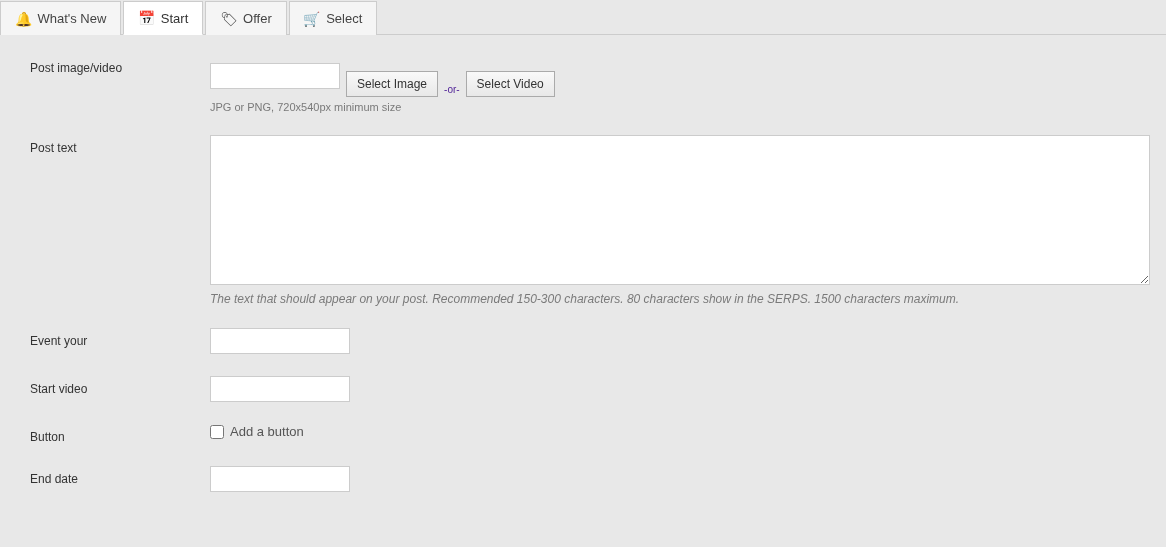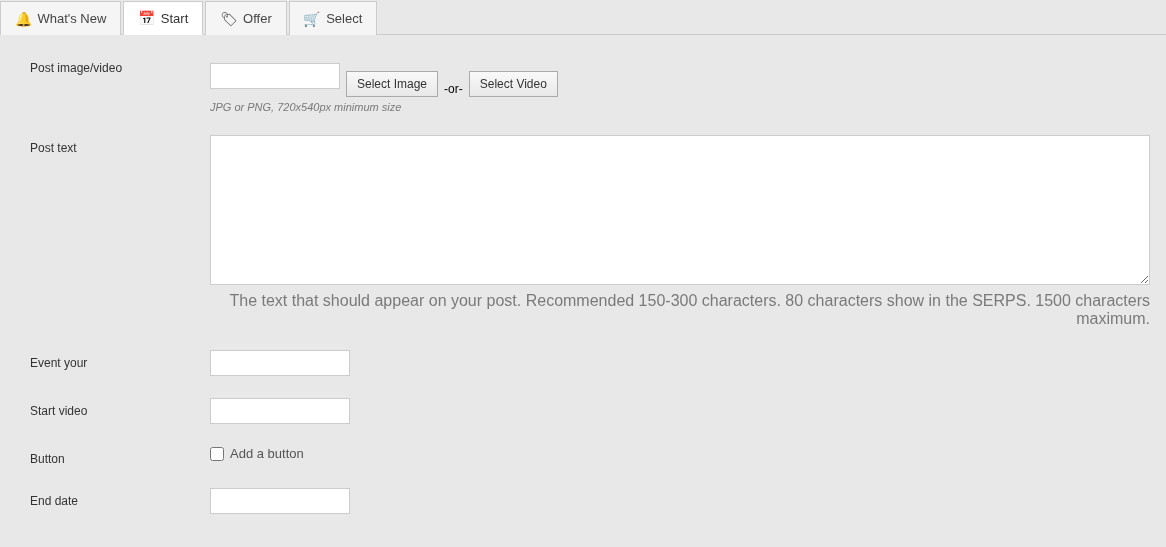--- a/index.html
+++ b/index.html
@@ -86,47 +86,46 @@
       padding: 4px 10px;
       font-size: 12px;
       border: 1px solid #aaa;
       background: linear-gradient(to bottom, #f9f9f9, #e8e8e8);
       cursor: pointer;
       color: #333;
       height: 26px;
       margin-top: 16px;
     }
     .or-text {
-      font-size: 12px;
-      color: #000000;
+      font-size: 10px;
+      color: #4c1d95;
       margin-top: 26px;
     }
     .hint-text {
       font-size: 11px;
       color: #7a7a7a;
-      font-style: italic;
       margin-top: 3px;
     }
 
     
     .post-textarea {
       width: 940px;
       height: 150px;
       border: 1px solid #ccc;
       background: #fff;
       padding: 4px;
       font-size: 13px;
       resize: vertical;
       font-family: Arial, sans-serif;
     }
     .textarea-hint {
-      font-size: 16px;
+      font-size: 12px;
       color: #7a7a7a;
+      font-style: italic;
       margin-top: 4px;
-      text-align: right;
     }
 
     
     .short-input {
       width: 140px;
       height: 26px;
       border: 1px solid #ccc;
       background: #fff;
       padding: 2px 4px;
       font-size: 12px;

